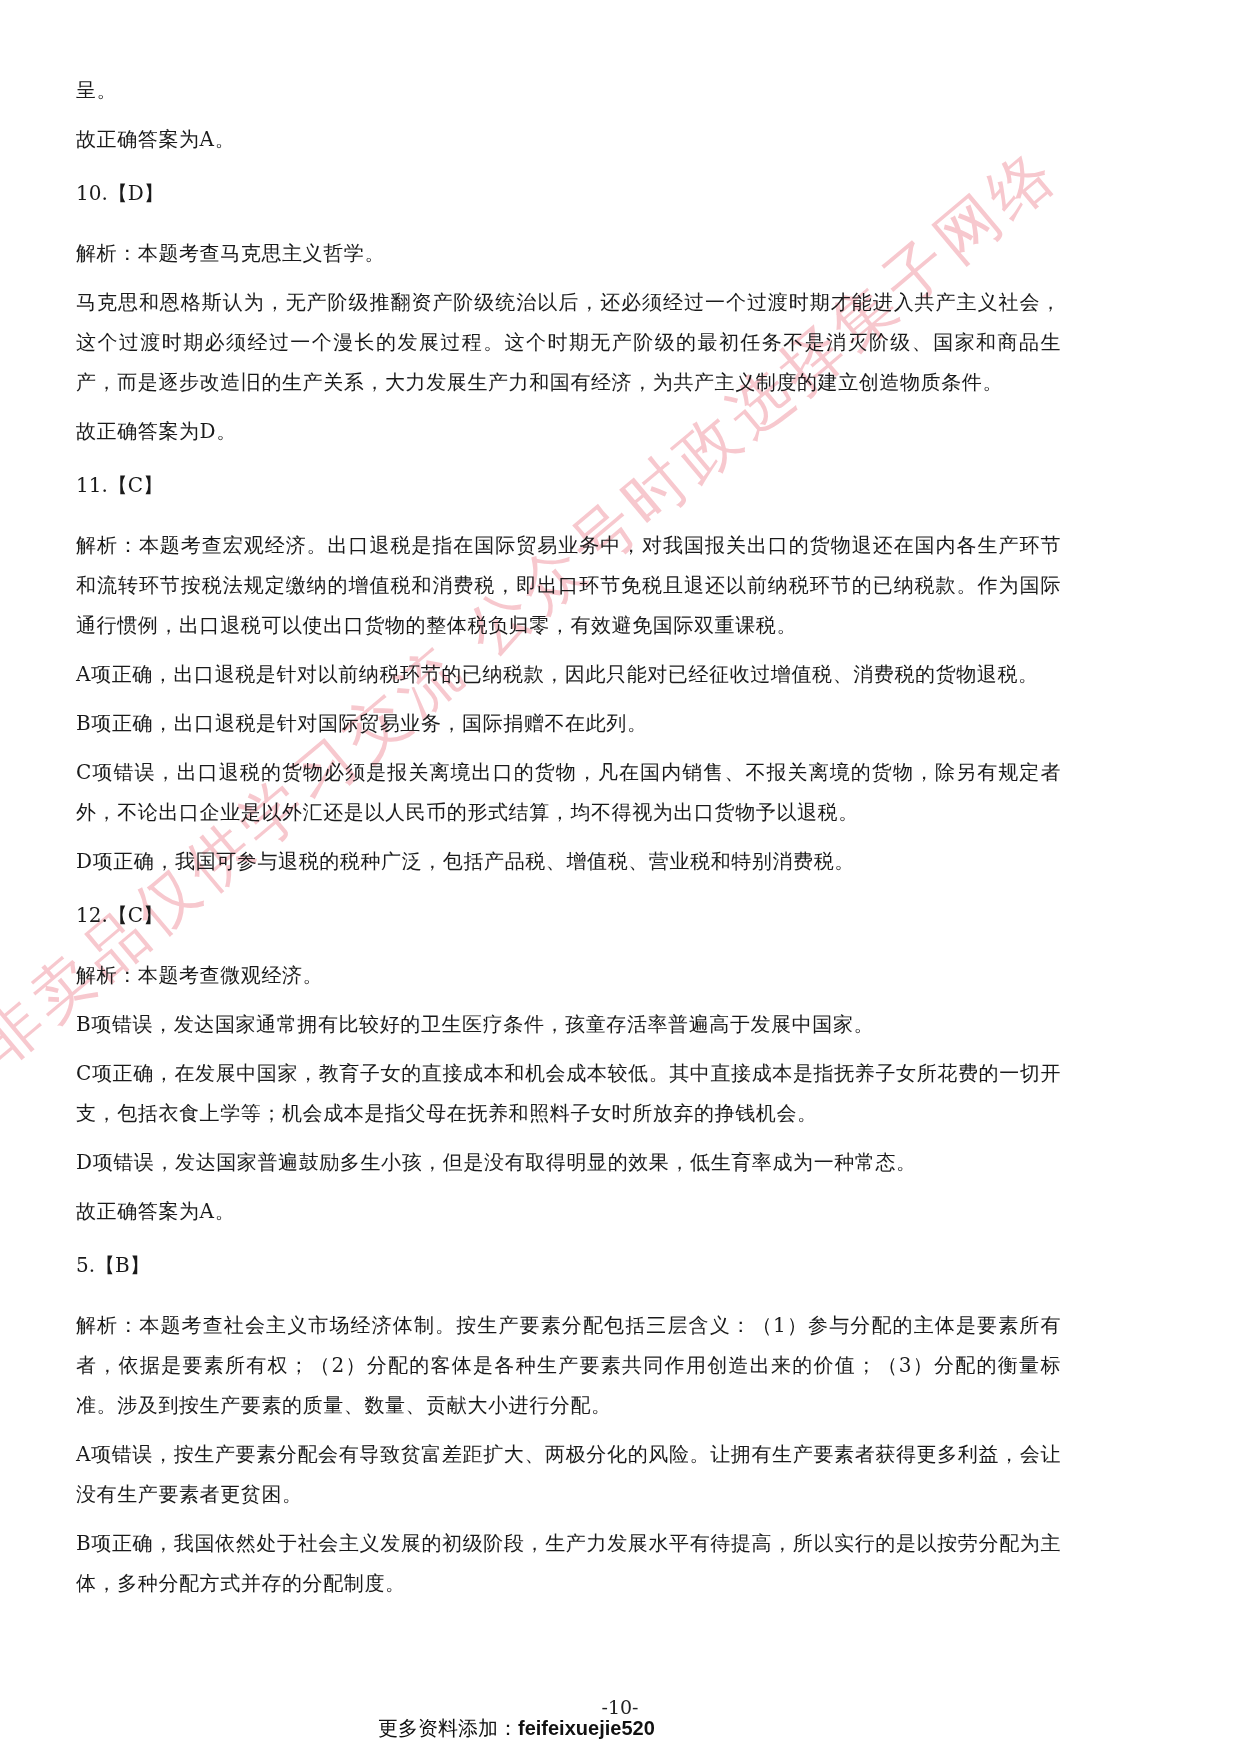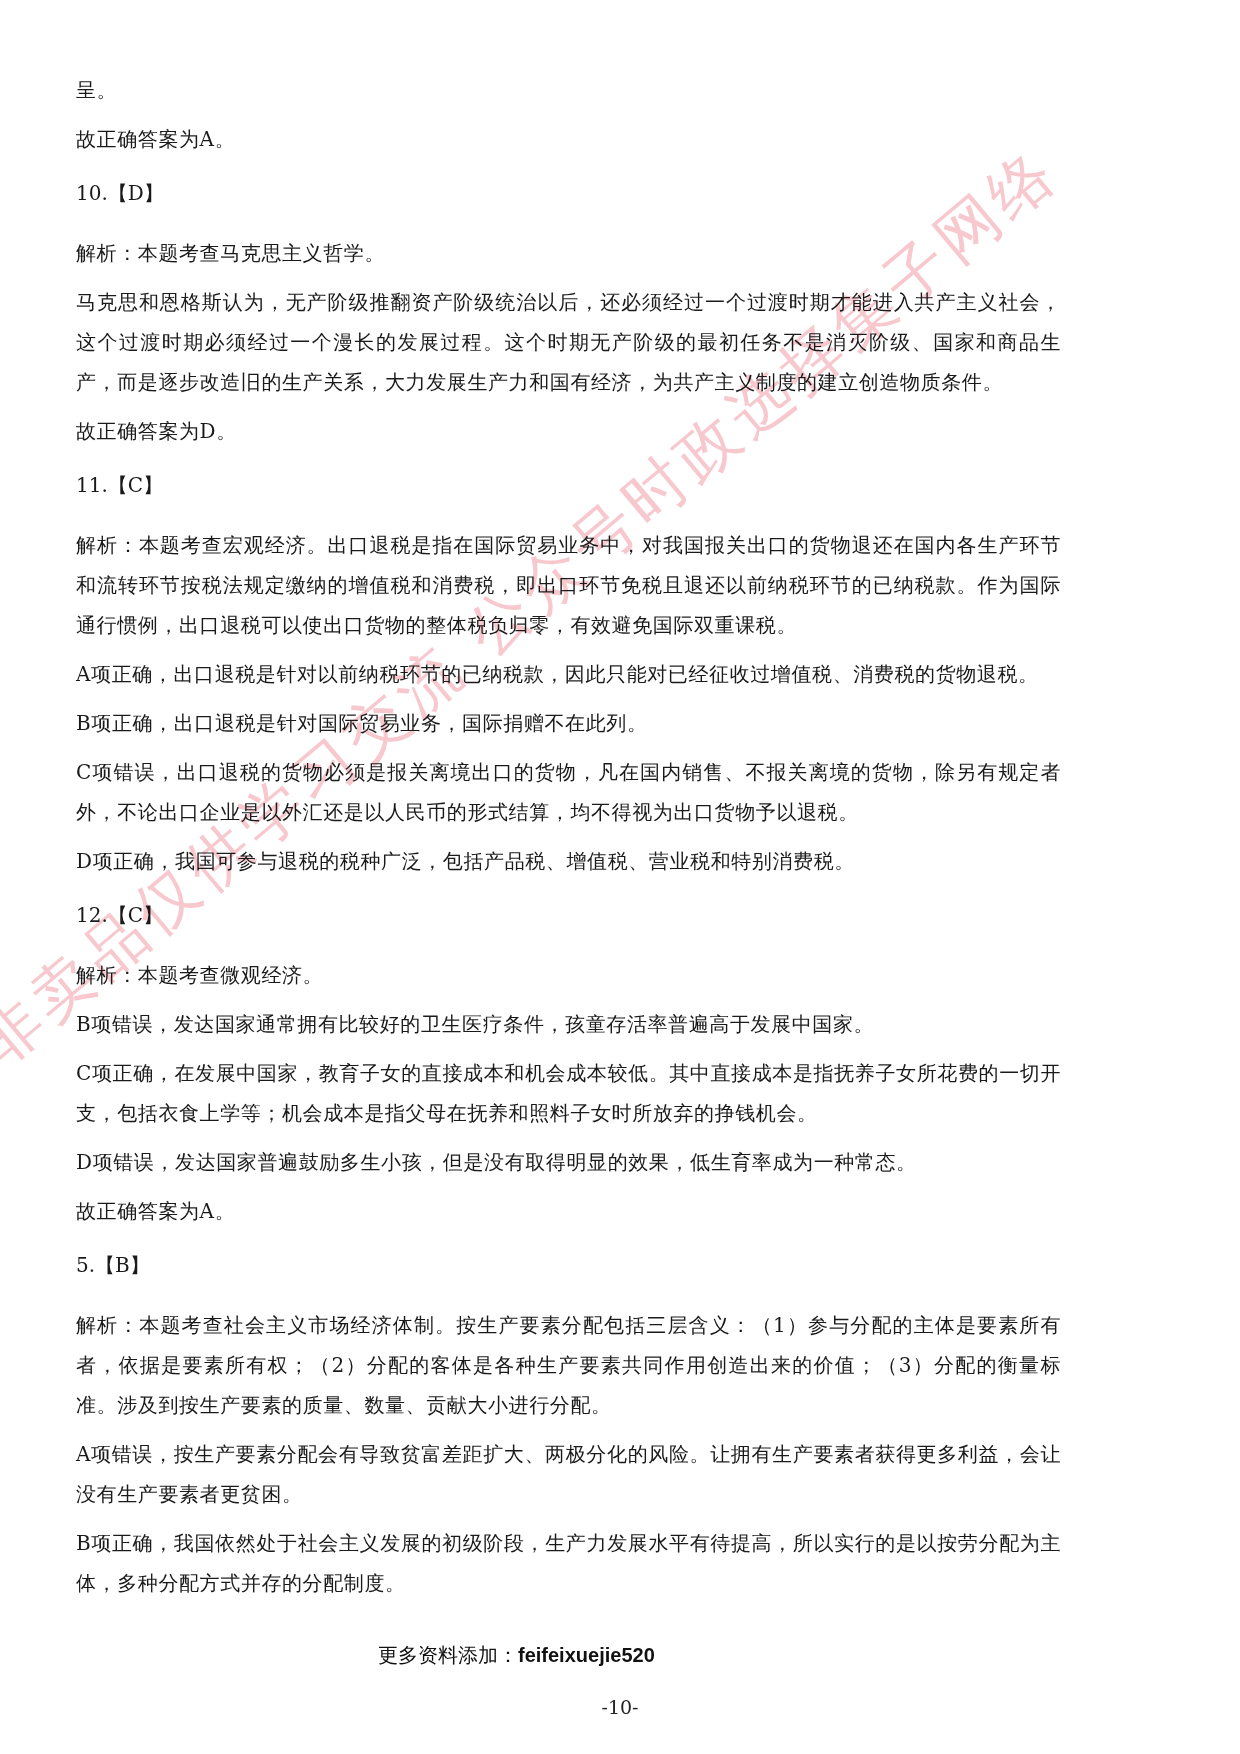--- a/index.html
+++ b/index.html
@@ -44,21 +44,21 @@
       position: absolute;
       top: 1696px;
       left: 0;
       width: 1240px;
       text-align: center;
       font-size: 19px;
       color: #222;
     }
     .footer-note {
       position: absolute;
-      top: 1642px;
+      top: 1715px;
       left: 378px;
       font-size: 20px;
       color: #111;
     }
     .footer-note .label { font-family: "DejaVu Serif", serif; }
     .footer-note .contact {
       font-family: "Liberation Sans", "DejaVu Sans", sans-serif;
       font-weight: bold;
     }
     .watermark {

